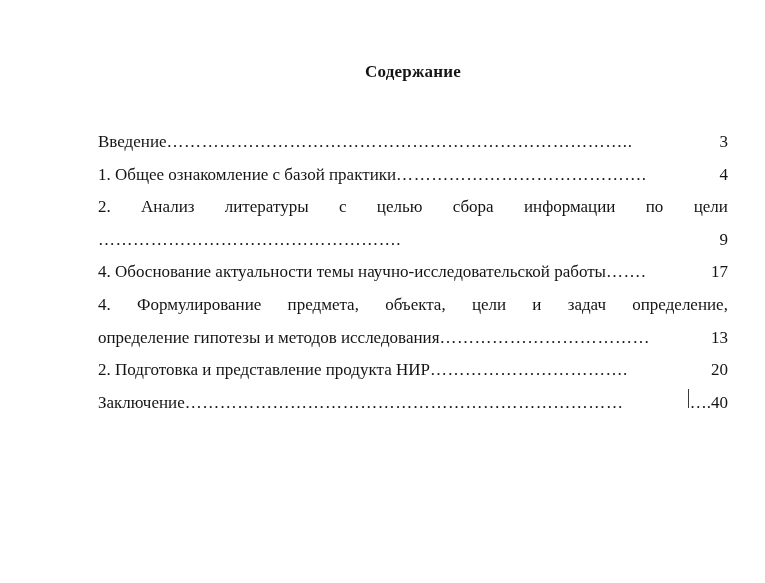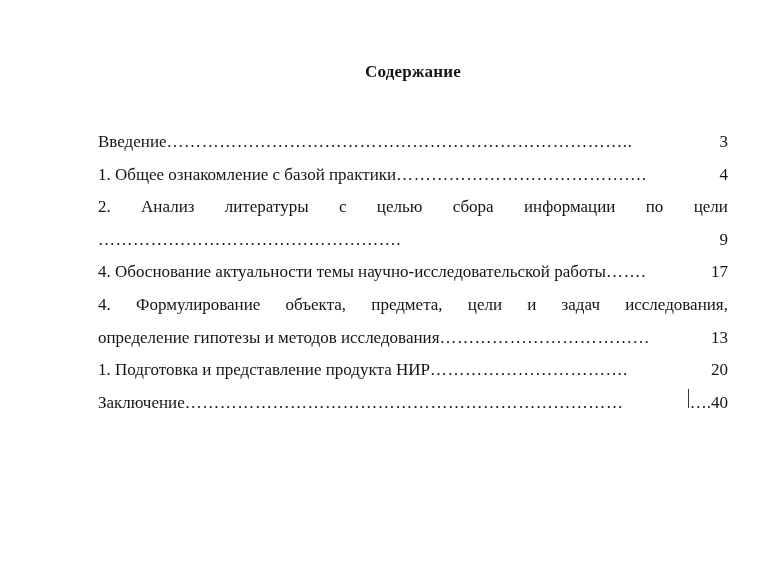--- a/index.html
+++ b/index.html
@@ -154,36 +154,36 @@
         <div class="toc-line leader">
           <span class="label">4. Обоснование актуальности темы научно-исследовательской работы</span>
           <span class="dots">…….</span>
           <span class="page-no">17</span>
         </div>
       </div>
       <div class="toc-entry">
         <div class="toc-line justify">
           <span class="w">4.</span>
           <span class="w">Формулирование</span>
+          <span class="w">предмета,</span>
           <span class="w">объекта,</span>
-          <span class="w">предмета,</span>
           <span class="w">цели</span>
           <span class="w">и</span>
           <span class="w">задач</span>
-          <span class="w">исследования,</span>
+          <span class="w">определение,</span>
         </div>
         <div class="toc-line leader">
           <span class="label">определение гипотезы и методов исследования</span>
           <span class="dots">………………………………</span>
           <span class="page-no">13</span>
         </div>
       </div>
       <div class="toc-entry">
         <div class="toc-line leader">
-          <span class="label">1. Подготовка и представление продукта НИР</span>
+          <span class="label">2. Подготовка и представление продукта НИР</span>
           <span class="dots">…………………………….</span>
           <span class="page-no">20</span>
         </div>
       </div>
       <div class="toc-entry">
         <div class="toc-line leader">
           <span class="label">Заключение</span>
           <span class="dots">…………………………………………………………………</span>
           <span class="caret"></span>
           <span class="label">….</span>

